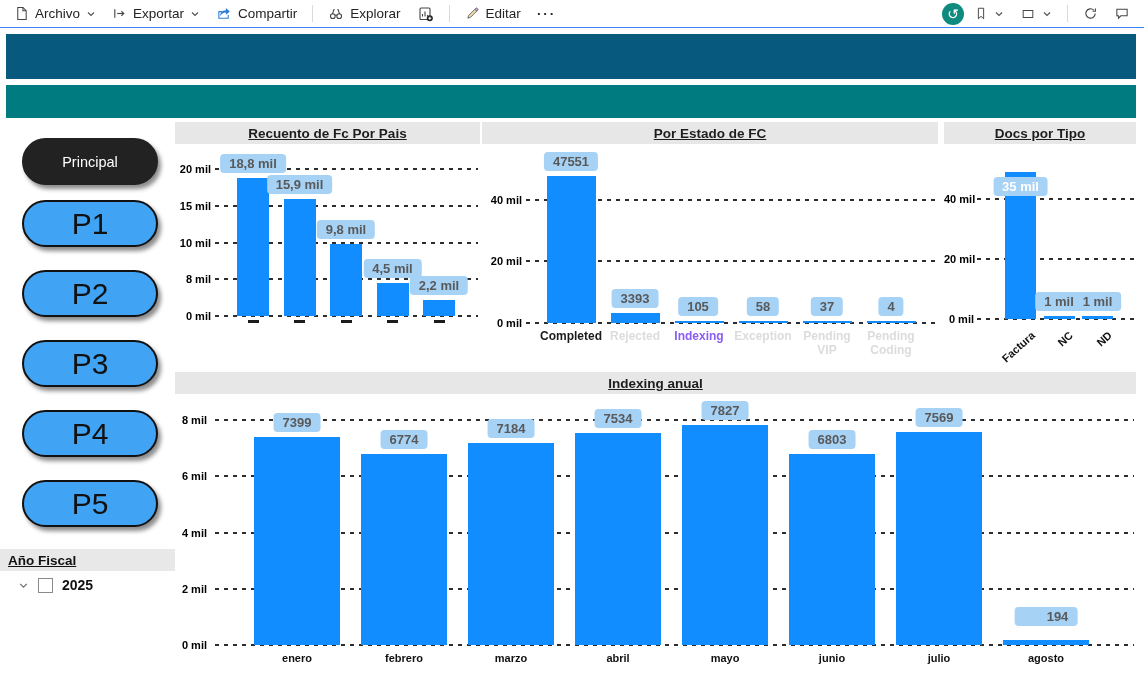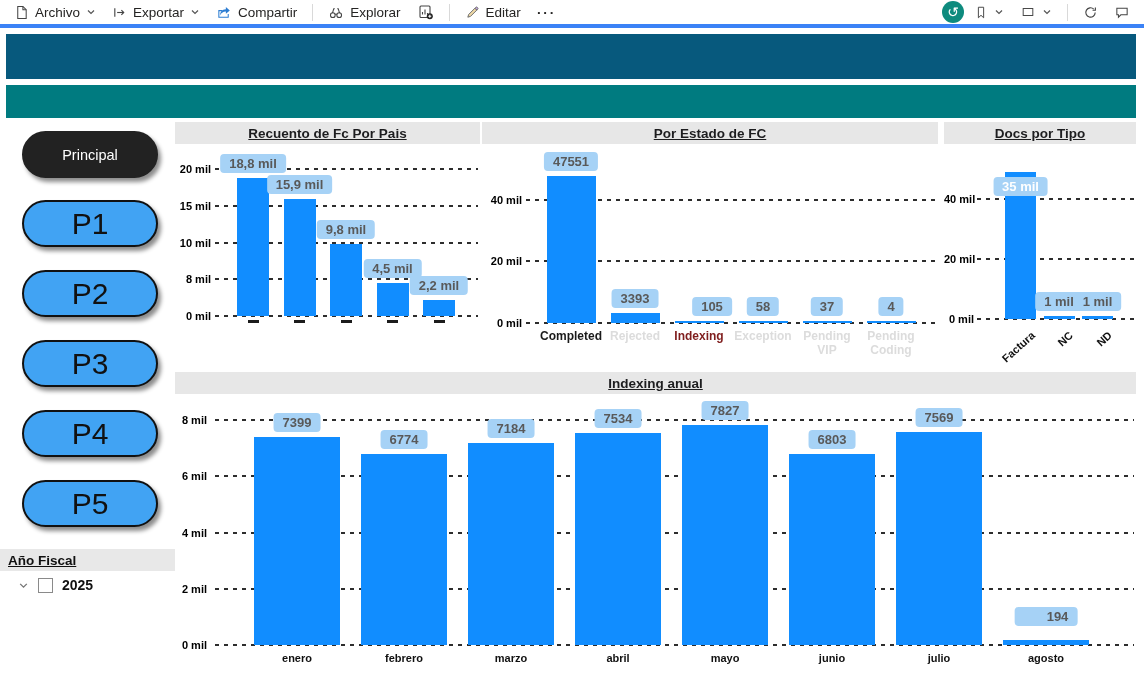--- a/index.html
+++ b/index.html
@@ -1,40 +1,40 @@
 <!DOCTYPE html>
 <html><head>
 <meta charset="utf-8">
 <style>
   * { margin:0; padding:0; box-sizing:border-box; }
   html,body { width:1144px; height:691px; background:#fff; font-family:"Liberation Sans", sans-serif; overflow:hidden; }
 
   
   .toolbar { height:28px; width:1144px; display:flex; align-items:center; gap:4px;
-             padding:0 8px; border-bottom:4px solid #3b82f6; font-size:13.5px; color:#252423; background:#fff; }
+             padding:0 8px; border-bottom:1px solid #3b82f6; font-size:13.5px; color:#252423; background:#fff; }
   .tb-item { display:flex; align-items:center; gap:6px; padding:2px 6px; border-radius:3px; cursor:pointer; white-space:nowrap; }
   .tb-item svg { display:block; }
   .tb-divider { width:1px; height:17px; background:#d9d9d9; margin:0 5px; }
   .tb-spacer { flex:1; }
   .tb-ellipsis { font-weight:700; letter-spacing:2px; padding:0 6px; cursor:pointer; }
   .reset-circle { width:22px; height:22px; border-radius:50%; background:#0E8B7E; color:#fff;
                   display:flex; align-items:center; justify-content:center; font-size:14px; cursor:pointer; }
 
   
   .report { position:relative; width:1144px; height:663px; background:#fff; }
   .band { position:absolute; left:6px; width:1130px; }
   .band.dark { top:6px; height:45px; background:#07597D; }
   .band.teal { top:57px; height:33px; background:#007B80; }
 
   
   .nav-btn { position:absolute; left:22px; width:136px; height:47px; border-radius:24px;
              border:2px solid #111; background:#41A3F3; color:#111;
              display:flex; align-items:center; justify-content:center;
              font-size:30px; box-shadow:3px 4px 4px rgba(0,0,0,.45); cursor:pointer; }
-  .nav-btn.dark { background:#222; color:#fff; border-color:#222; font-size:14.5px; }
+  .nav-btn.dark { background:#222; color:#fff; border-color:#222; font-size:14.5px;margin-top:7px; }
   .fy-strip { position:absolute; left:0; top:521px; width:175px; height:22px; background:#E8E8E8;
               display:flex; align-items:center; padding-left:8px; }
   .fy-title { font-size:13.5px; font-weight:700; text-decoration:underline; color:#111; }
   .fy-row { position:absolute; left:18px; top:549px; display:flex; align-items:center; gap:9px; }
   .fy-chevron { color:#666; cursor:pointer; display:flex; }
   .fy-checkbox { width:15px; height:15px; border:1px solid #8a8a8a; background:#fff; cursor:pointer; }
   .fy-year { font-size:14px; font-weight:700; color:#111; }
 
   
   .panel { position:absolute; background:#fff; }
@@ -241,22 +241,22 @@
       <div class="ytick" style="top: 131.34px; left: 0px; width: 40px;">20 mil</div>
       <div class="gridline" style="top: 76.68px; left: 44px; width: 410px;"></div>
       <div class="ytick" style="top: 69.68px; left: 0px; width: 40px;">40 mil</div>
       <div class="bar" style="left: 64.5px; top: 54.4003px; width: 49px; height: 146.6px;"></div>
       <div class="dlabel" style="left: 89px; top: 30.4003px;">47551</div>
       <div class="cat2" style="left: 89px; top: 207px; color: rgb(27, 27, 27);">Completed</div>
       <div class="bar" style="left: 128.5px; top: 190.539px; width: 49px; height: 10.4606px;"></div>
       <div class="dlabel" style="left: 153px; top: 166.539px;">3393</div>
       <div class="cat2" style="left: 153px; top: 207px; color: rgb(220, 220, 220);">Rejected</div>
       <div class="bar" style="left: 192.5px; top: 198.5px; width: 49px; height: 2.5px;"></div>
-      <div class="dlabel" style="left: 230px; top: 174.5px;">105</div>
-      <div class="cat2" style="left: 217px; top: 207px; color: #7f1d1d;">Indexing</div>
+      <div class="dlabel" style="left: 216px; top: 174.5px;">105</div>
+      <div class="cat2" style="left: 217px; top: 207px; color: #8b5cf6;">Indexing</div>
       <div class="bar" style="left: 256.5px; top: 198.5px; width: 49px; height: 2.5px;"></div>
       <div class="dlabel" style="left: 281px; top: 174.5px;">58</div>
       <div class="cat2" style="left: 281px; top: 207px; color: rgb(220, 220, 220);">Exception</div>
       <div class="bar" style="left: 320.5px; top: 198.5px; width: 49px; height: 2.5px;"></div>
       <div class="dlabel" style="left: 345px; top: 174.5px;">37</div>
       <div class="cat2" style="left: 345px; top: 207px; color: rgb(220, 220, 220);">Pending VIP</div>
       <div class="bar" style="left: 384.5px; top: 198.5px; width: 49px; height: 2.5px;"></div>
       <div class="dlabel" style="left: 409px; top: 174.5px;">4</div>
       <div class="cat2" style="left: 409px; top: 207px; color: rgb(220, 220, 220);">Pending Coding</div>
     </div>

